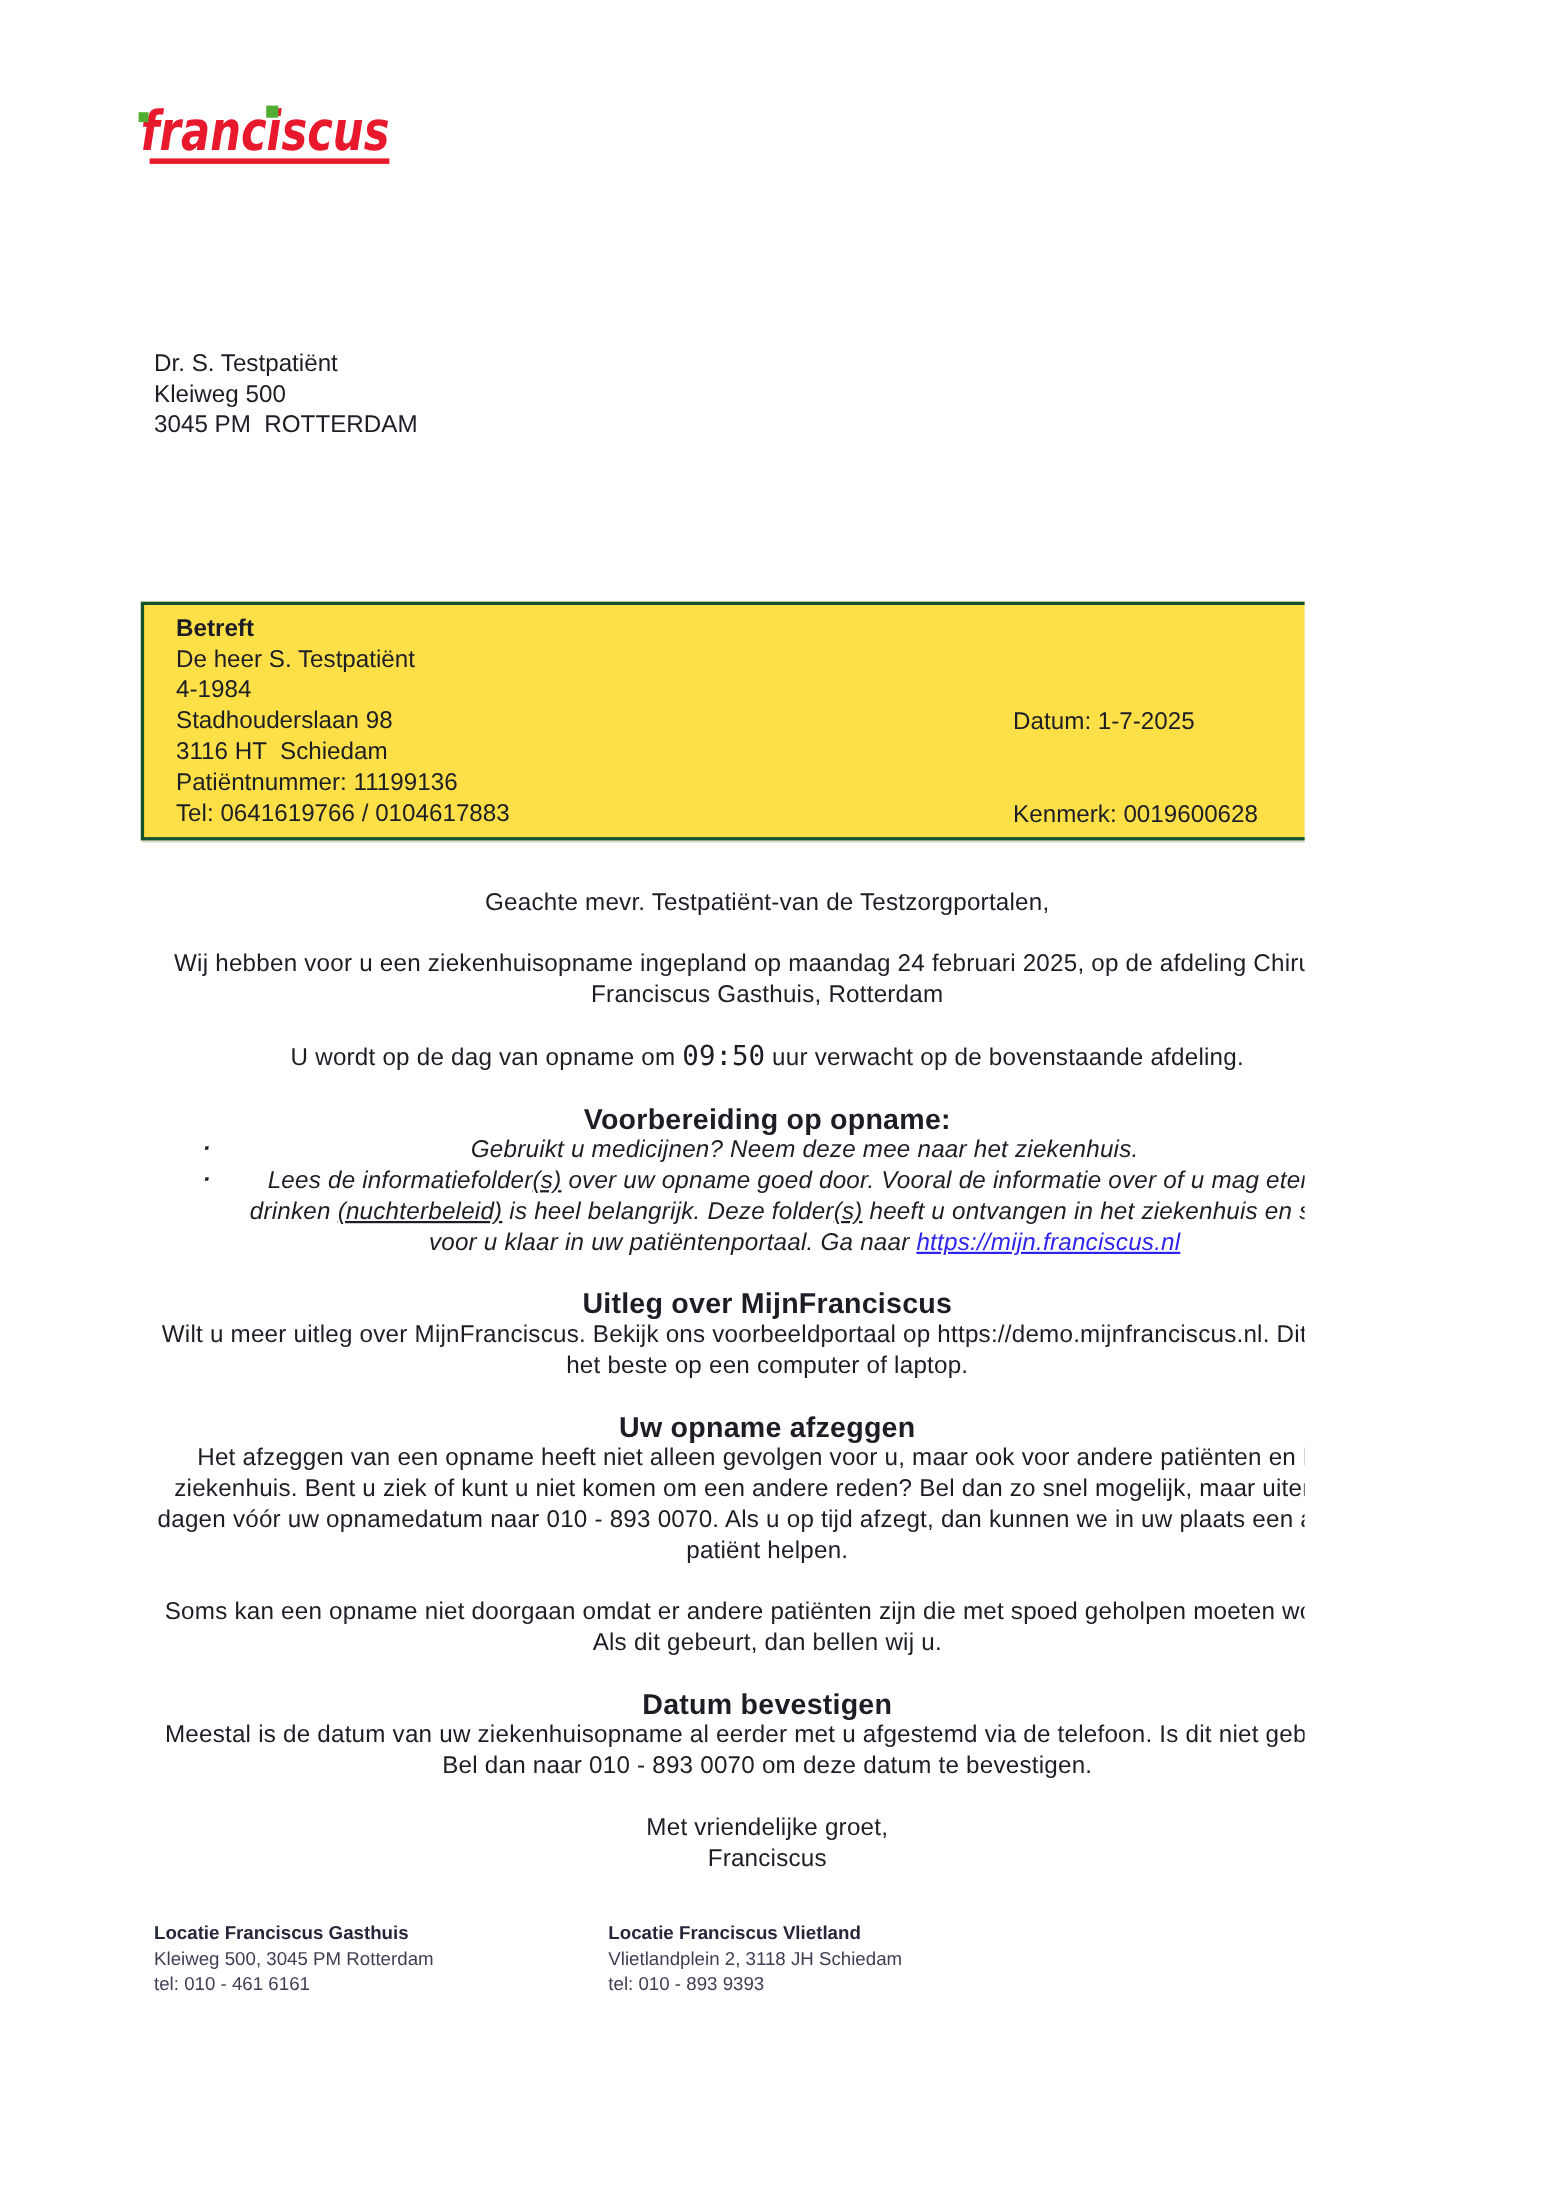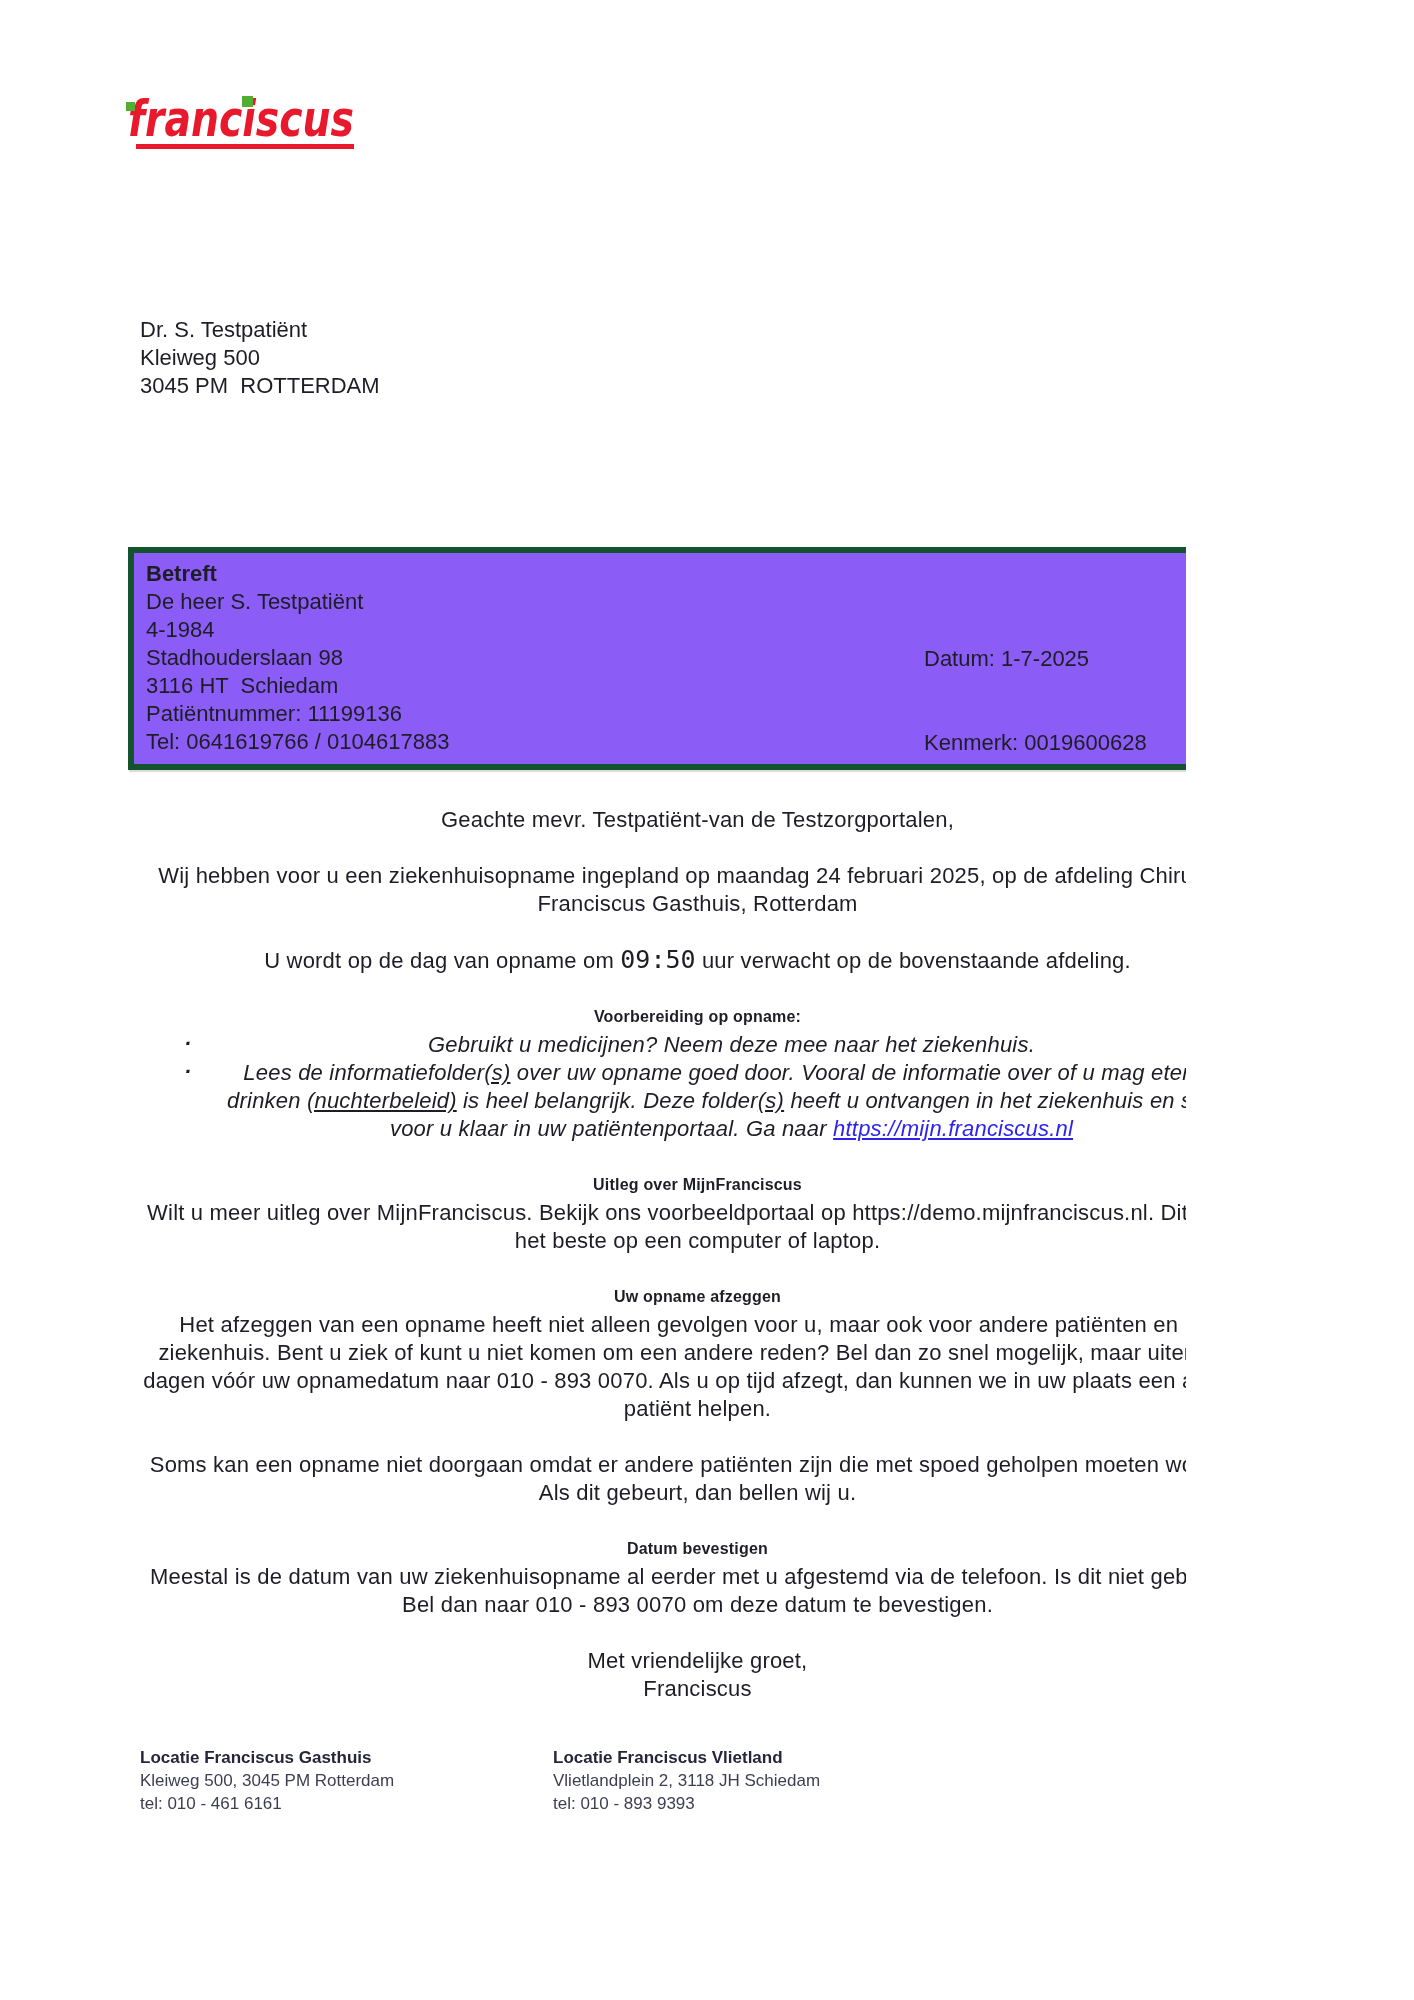--- a/index.html
+++ b/index.html
@@ -16,31 +16,31 @@
   
   .logo { position:absolute; left:122px; top:58px; width:250px; height:120px; }
 
   
   .recipient { position:absolute; left:140px; top:316px; font-size:22px; line-height:28px; }
   .recipient div { white-space:pre-wrap; }
 
   
   .ref-box {
     position:absolute; left:128px; top:547px; width:1172px; min-height:202px;
-    border:6px solid #14532d; box-shadow:1px 2px 0 rgba(0,0,0,0.14);
-    padding:7px 12px 8px; font-size:22px; line-height:28px; background:#8b5cf6;
+    border:3px solid #14532d; box-shadow:1px 2px 0 rgba(0,0,0,0.14);
+    padding:7px 29px 8px; font-size:22px; line-height:28px; background:#fde047;
   }
   .ref-box .bold { font-weight:bold; }
   .ref-right { position:absolute; left:790px; top:36px; }
   .ref-box div { white-space:pre-wrap; }
 
   
   .body { position:absolute; left:140px; top:806px; width:1115px; font-size:22px; line-height:28px; letter-spacing:0.2px;text-align:center; }
   .body p { margin:0 0 28px 0; }
-  .body h3 { font-size:16px; font-weight:bold; margin:0; }
+  .body h3 { font-size:26px; font-weight:bold; margin:0; }
   .body .section { margin:0 0 28px 0; }
   ul.prep { list-style:none; margin:0; padding-left:42px;font-style:italic; }
   ul.prep li { position:relative; padding-left:26px; }
   ul.prep li::before { content:"·"; position:absolute; left:2px; top:-1px; font-weight:bold; }
   .u { text-decoration:underline; }
   .time { font-family:"DejaVu Sans Mono", monospace; font-size:25px; letter-spacing:0; }
   .link { color:#2d23ee; text-decoration:underline; cursor:pointer; }
   .closing p { margin:0; }
 
   

